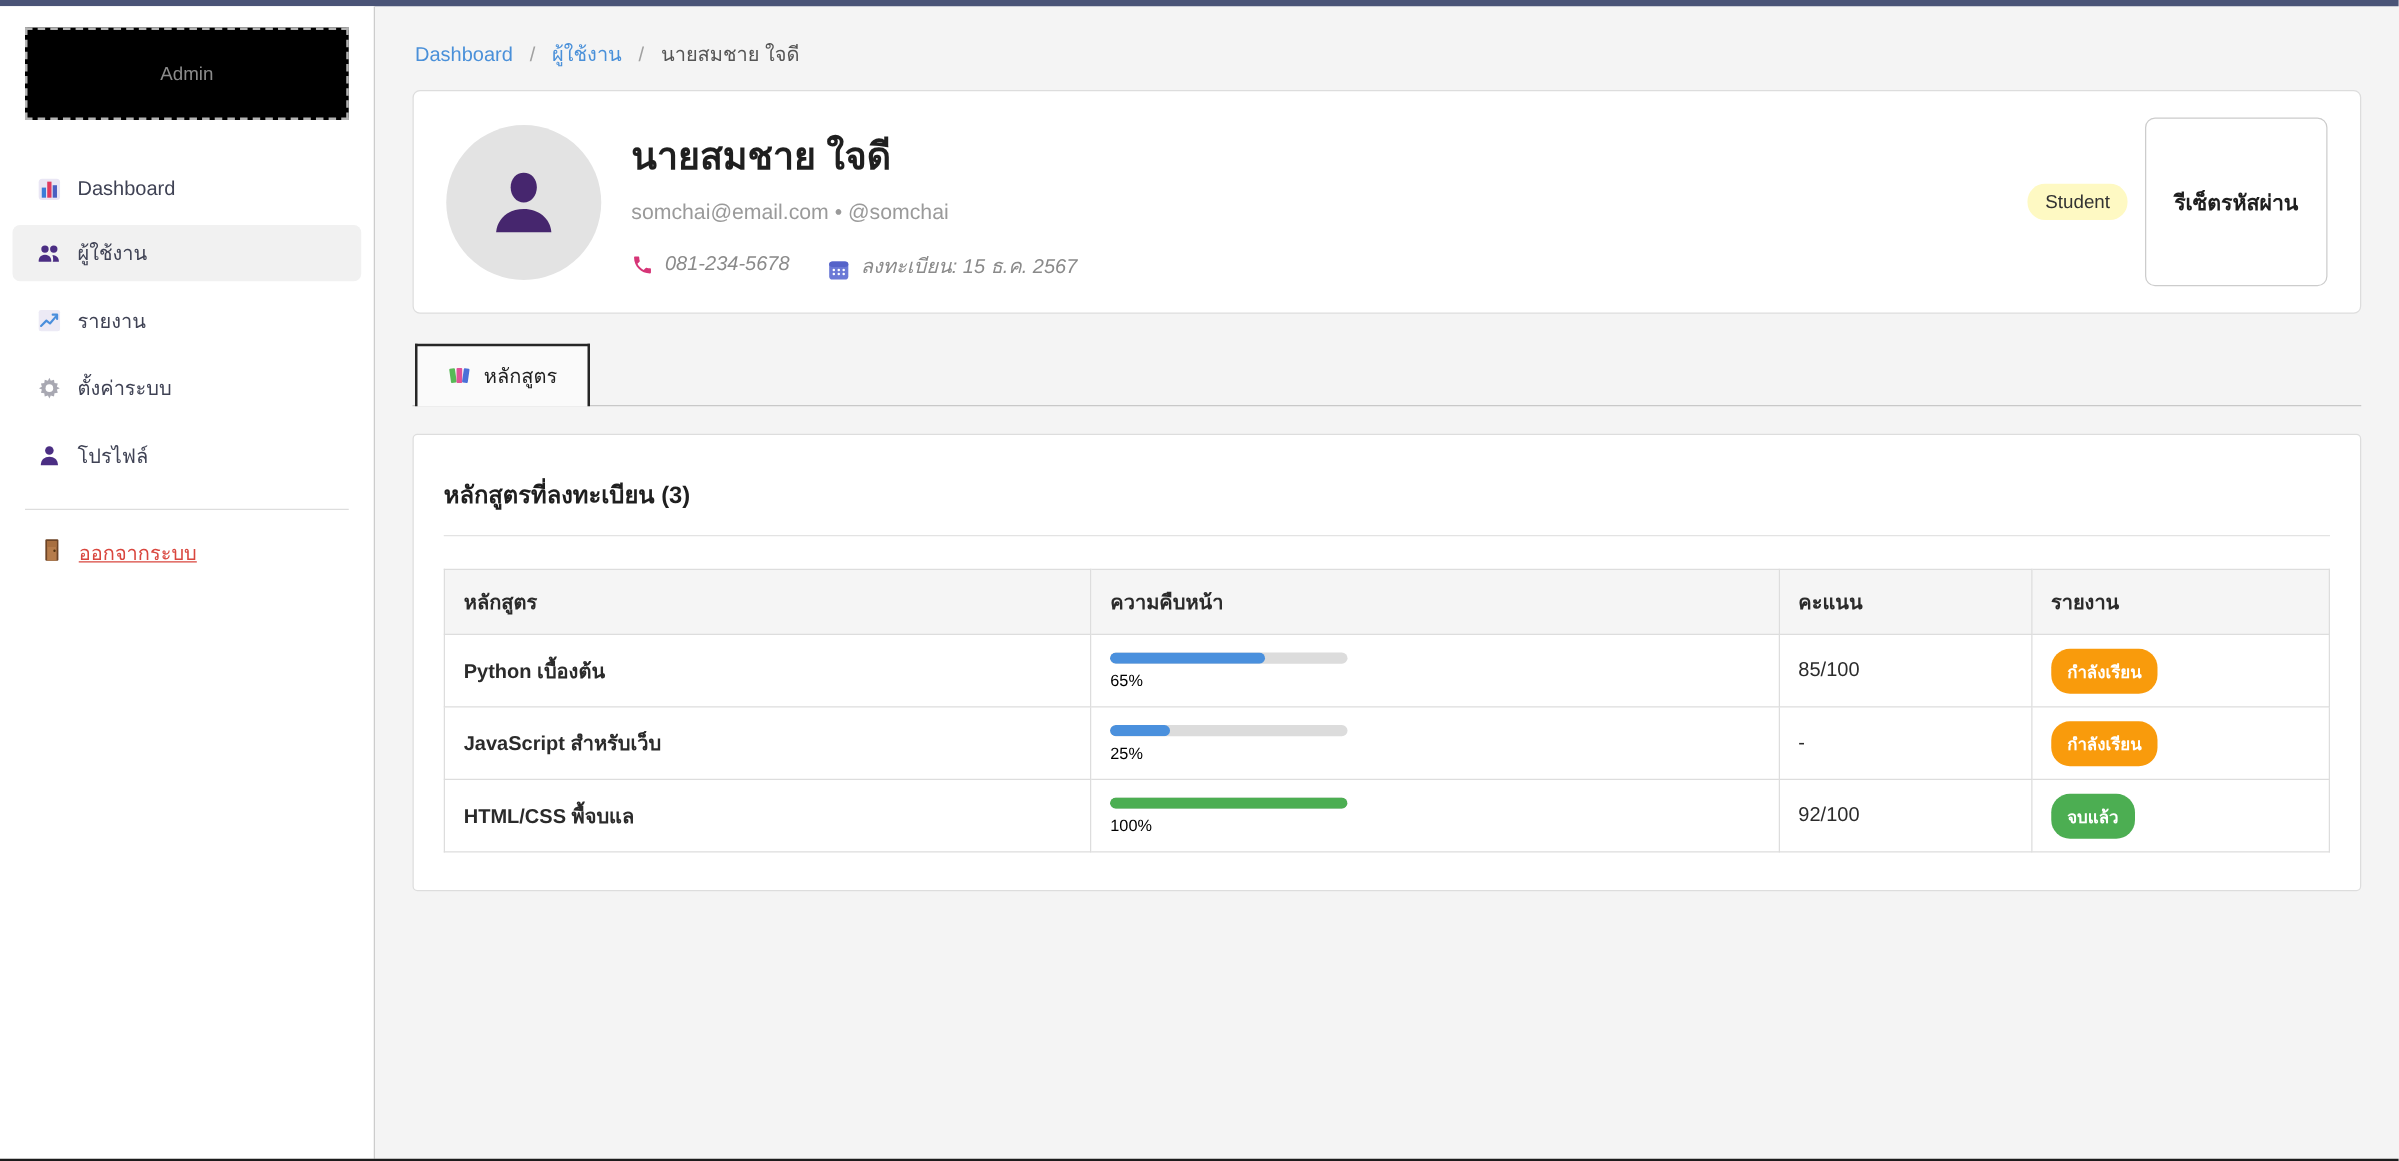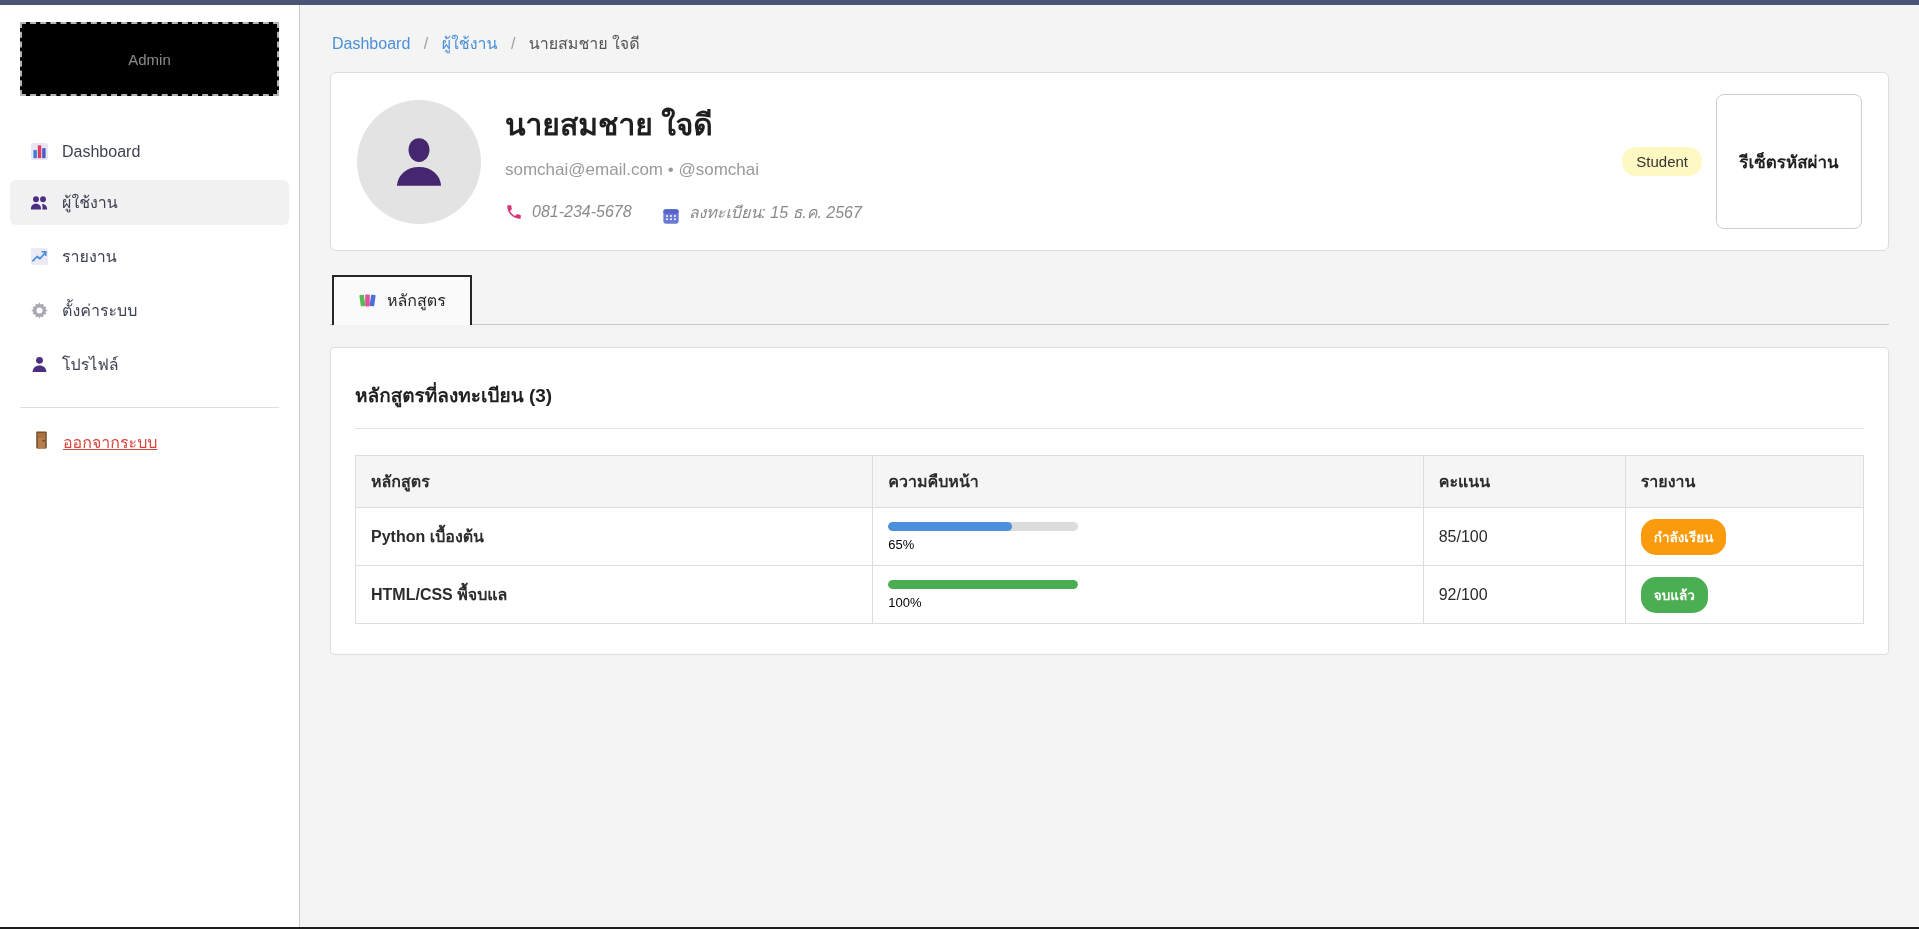--- a/index.html
+++ b/index.html
@@ -268,20 +268,33 @@
                 <div class="progress-fill" style="width: 65%; background: rgb(74, 144, 221);"></div>
               </div>
               <div class="progress-label">65%</div>
             </td>
             <td>85/100</td>
             <td>
               <span class="status-badge" style="background: rgb(249, 155, 12);">กำลังเรียน</span>
             </td>
           </tr>
           <tr>
+            <td class="course-name">JavaScript สำหรับเว็บ</td>
+            <td>
+              <div class="progress-track">
+                <div class="progress-fill" style="width: 25%; background: rgb(74, 144, 221);"></div>
+              </div>
+              <div class="progress-label">25%</div>
+            </td>
+            <td>-</td>
+            <td>
+              <span class="status-badge" style="background: rgb(249, 155, 12);">กำลังเรียน</span>
+            </td>
+          </tr>
+          <tr>
             <td class="course-name">HTML/CSS พื้จบแล</td>
             <td>
               <div class="progress-track">
                 <div class="progress-fill" style="width: 100%; background: rgb(76, 174, 82);"></div>
               </div>
               <div class="progress-label">100%</div>
             </td>
             <td>92/100</td>
             <td>
               <span class="status-badge" style="background: rgb(76, 174, 82);">จบแล้ว</span>

